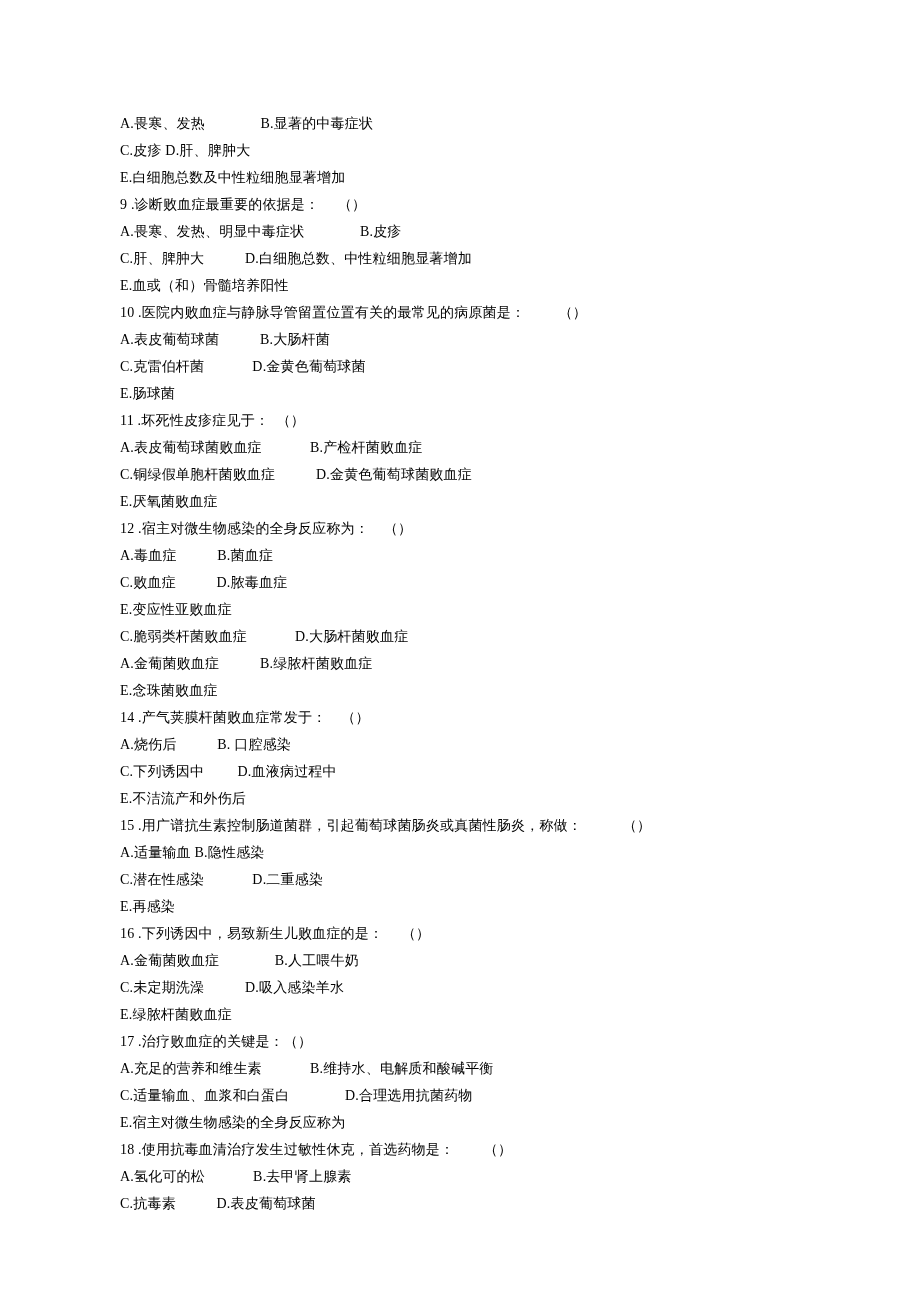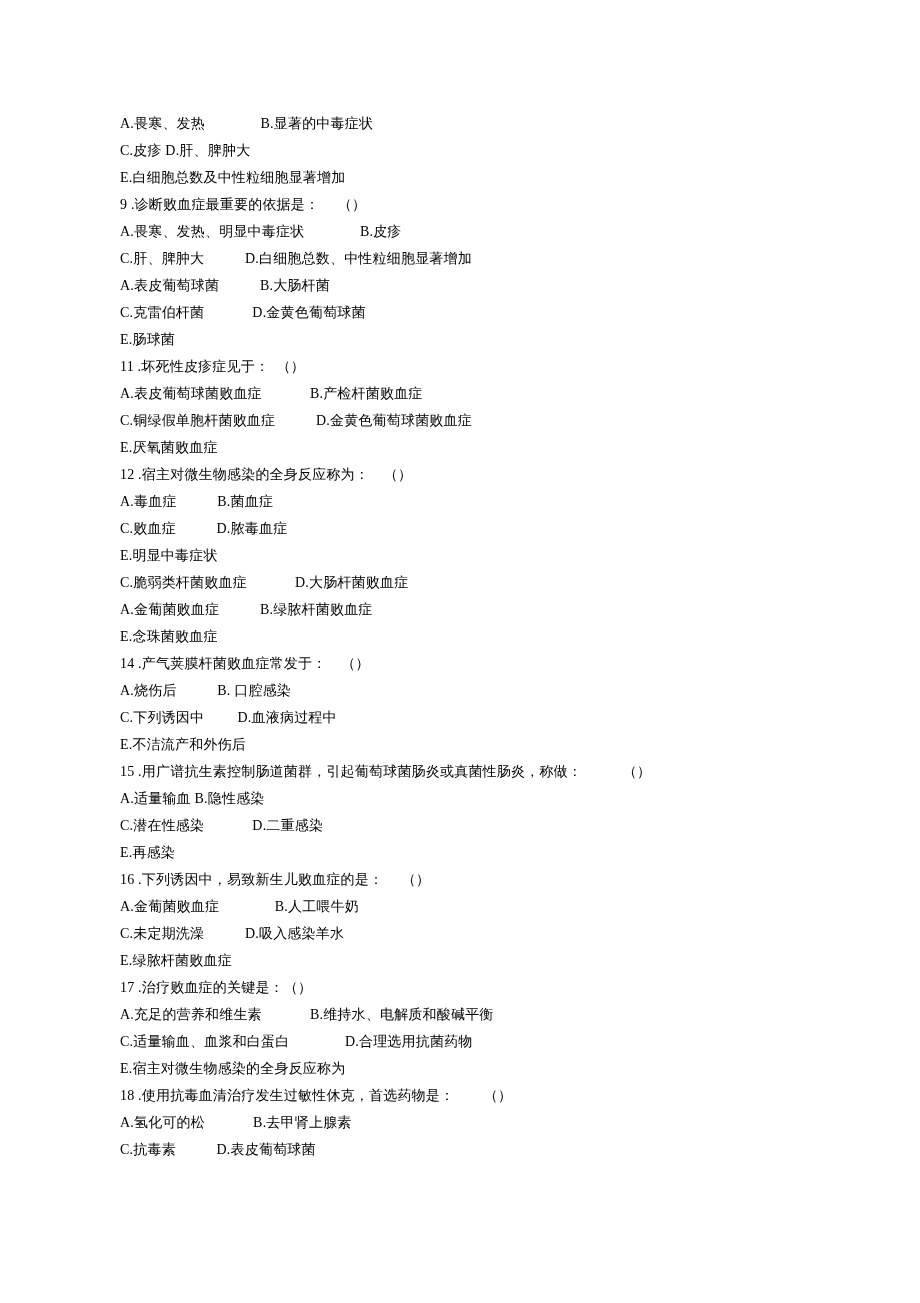--- a/index.html
+++ b/index.html
@@ -23,31 +23,33 @@
 </head>
 <body>
 
 <div class="page">
   <div class="line">A.畏寒、发热               B.显著的中毒症状</div>
   <div class="line">C.皮疹 D.肝、脾肿大</div>
   <div class="line">E.白细胞总数及中性粒细胞显著增加</div>
   <div class="line">9 .诊断败血症最重要的依据是：     （）</div>
   <div class="line">A.畏寒、发热、明显中毒症状               B.皮疹</div>
   <div class="line">C.肝、脾肿大           D.白细胞总数、中性粒细胞显著增加</div>
+  <div class="line">E.血或（和）骨髓培养阳性</div>
+  <div class="line">10 .医院内败血症与静脉导管留置位置有关的最常见的病原菌是：         （）</div>
   <div class="line">A.表皮葡萄球菌           B.大肠杆菌</div>
   <div class="line">C.克雷伯杆菌             D.金黄色葡萄球菌</div>
   <div class="line">E.肠球菌</div>
   <div class="line">11 .坏死性皮疹症见于：  （）</div>
   <div class="line">A.表皮葡萄球菌败血症             B.产检杆菌败血症</div>
   <div class="line">C.铜绿假单胞杆菌败血症           D.金黄色葡萄球菌败血症</div>
   <div class="line">E.厌氧菌败血症</div>
   <div class="line">12 .宿主对微生物感染的全身反应称为：    （）</div>
   <div class="line">A.毒血症           B.菌血症</div>
   <div class="line">C.败血症           D.脓毒血症</div>
-  <div class="line">E.明显中毒症状</div>
+  <div class="line">E.变应性亚败血症</div>
   <div class="line">C.脆弱类杆菌败血症             D.大肠杆菌败血症</div>
   <div class="line">A.金葡菌败血症           B.绿脓杆菌败血症</div>
   <div class="line">E.念珠菌败血症</div>
   <div class="line">14 .产气荚膜杆菌败血症常发于：    （）</div>
   <div class="line">A.烧伤后           B. 口腔感染</div>
   <div class="line">C.下列诱因中         D.血液病过程中</div>
   <div class="line">E.不洁流产和外伤后</div>
   <div class="line">15 .用广谱抗生素控制肠道菌群，引起葡萄球菌肠炎或真菌性肠炎，称做：           （）</div>
   <div class="line">A.适量输血 B.隐性感染</div>
   <div class="line">C.潜在性感染             D.二重感染</div>

